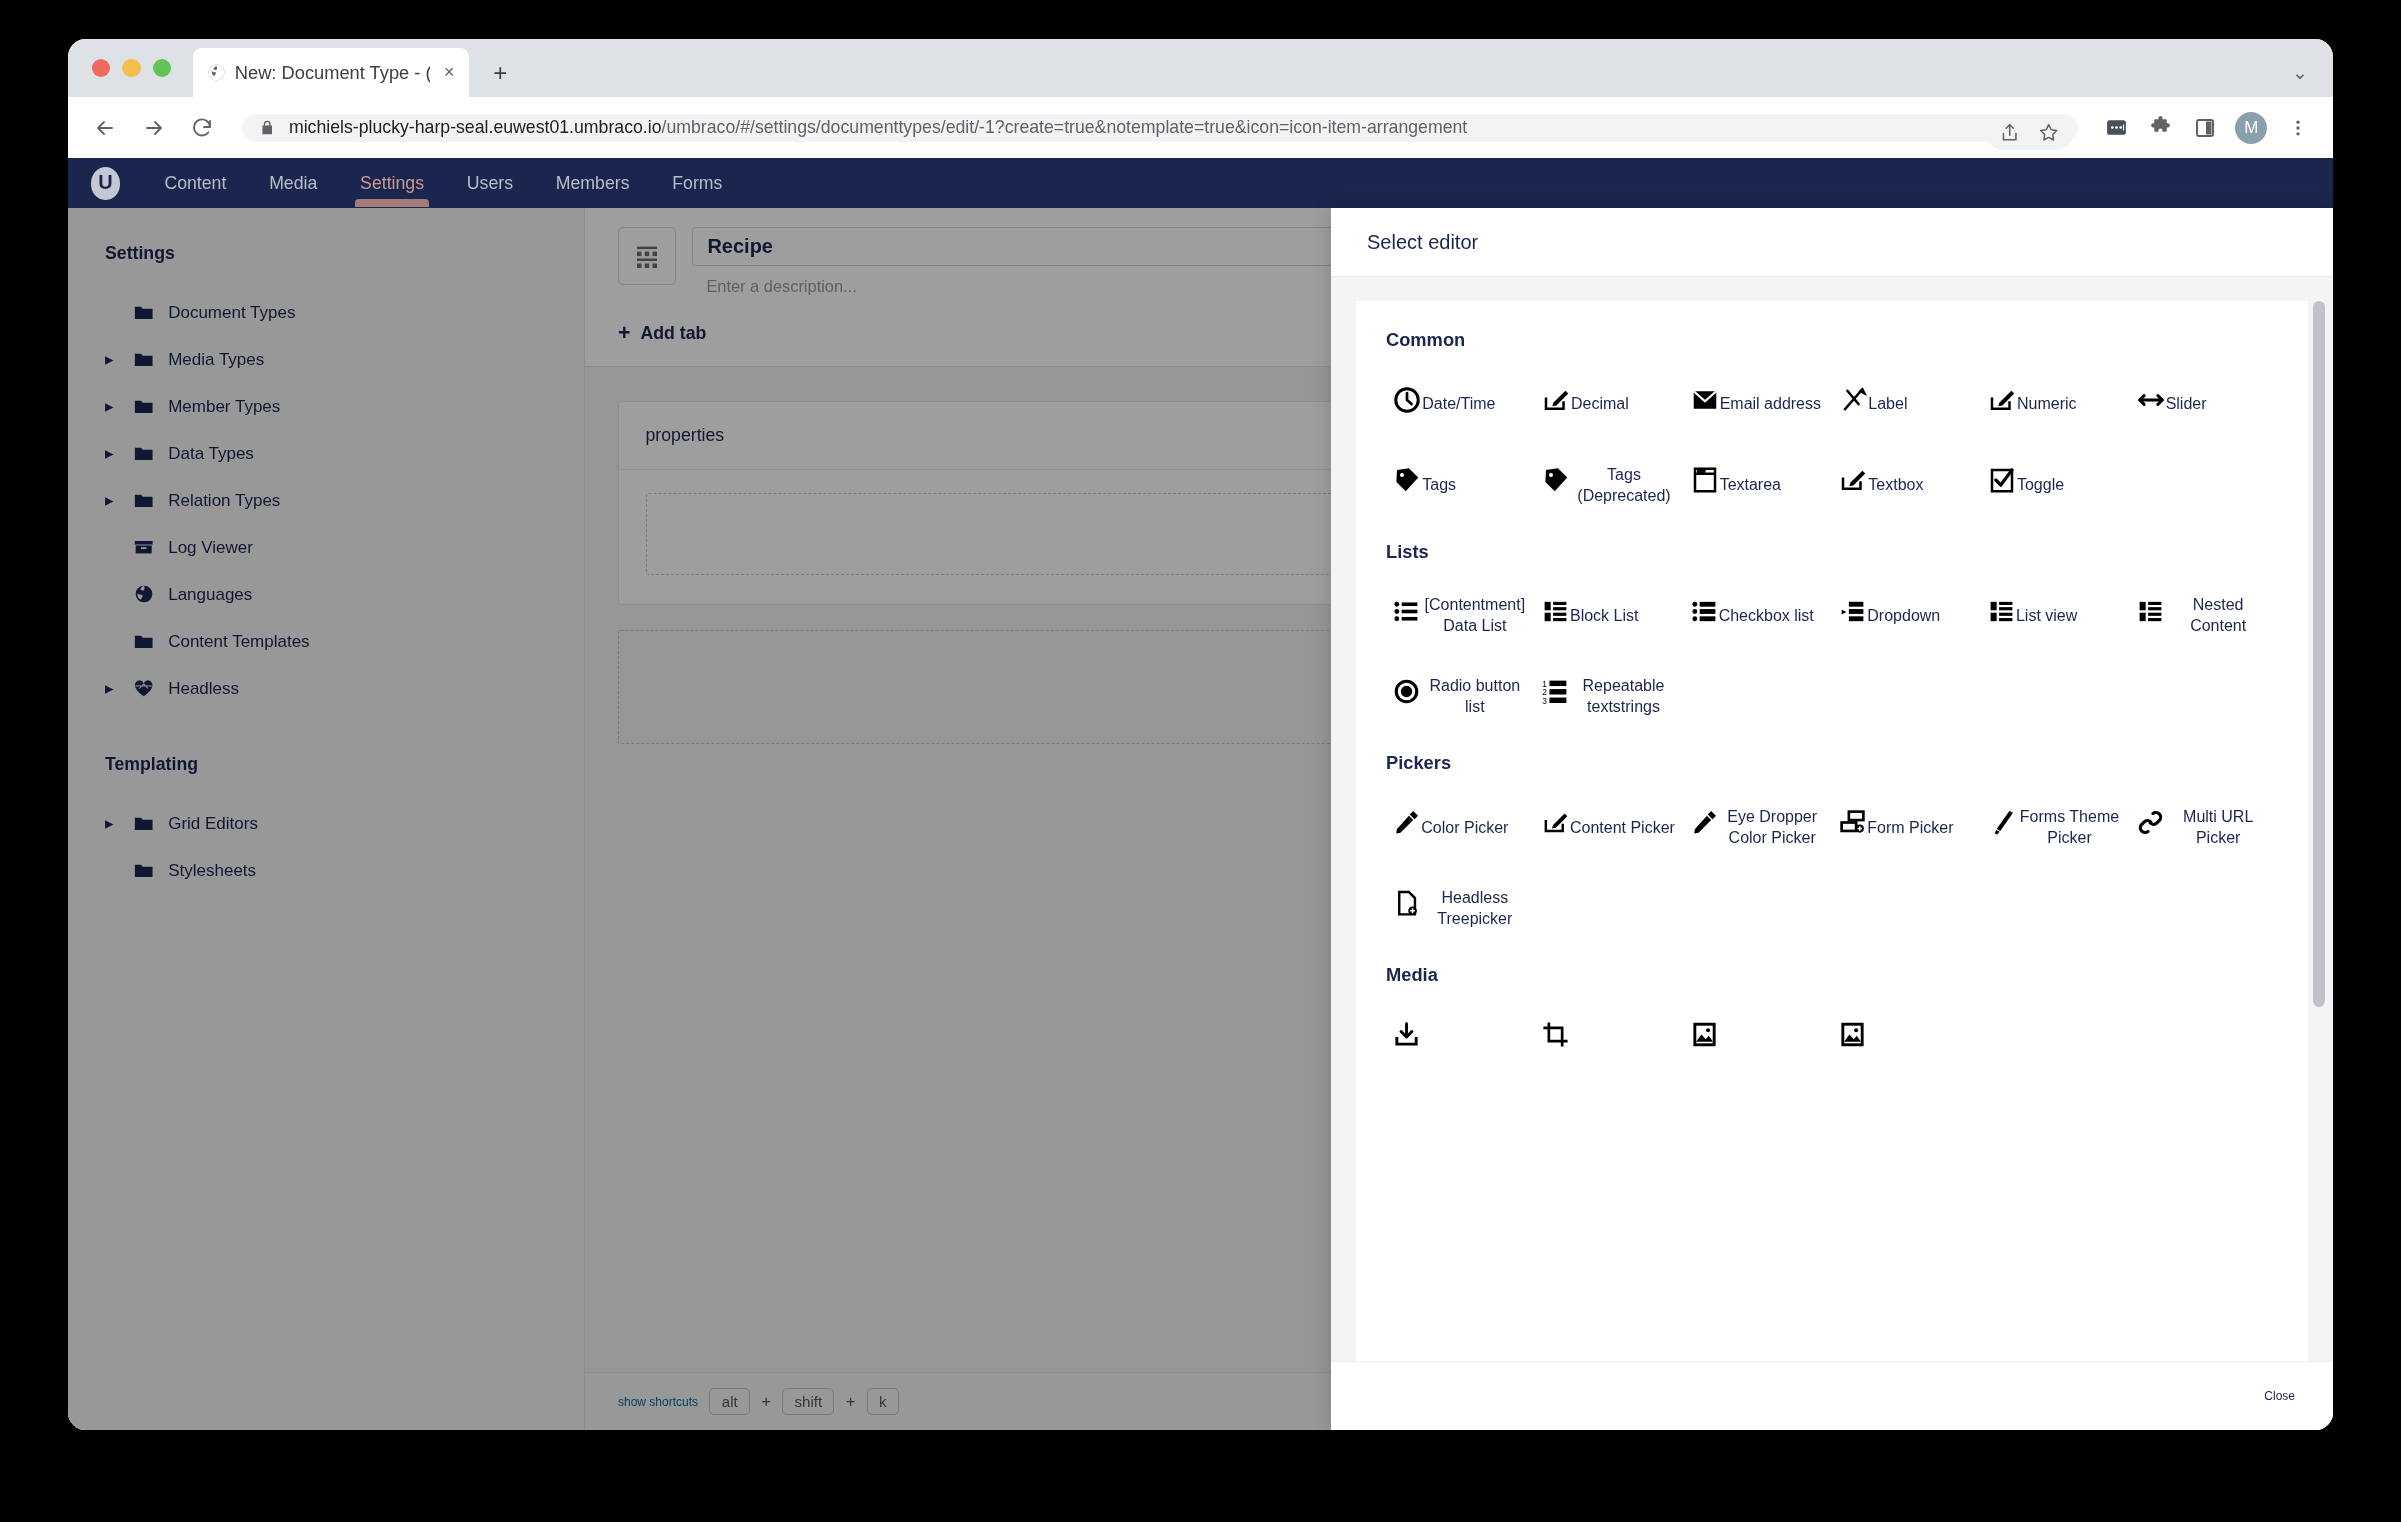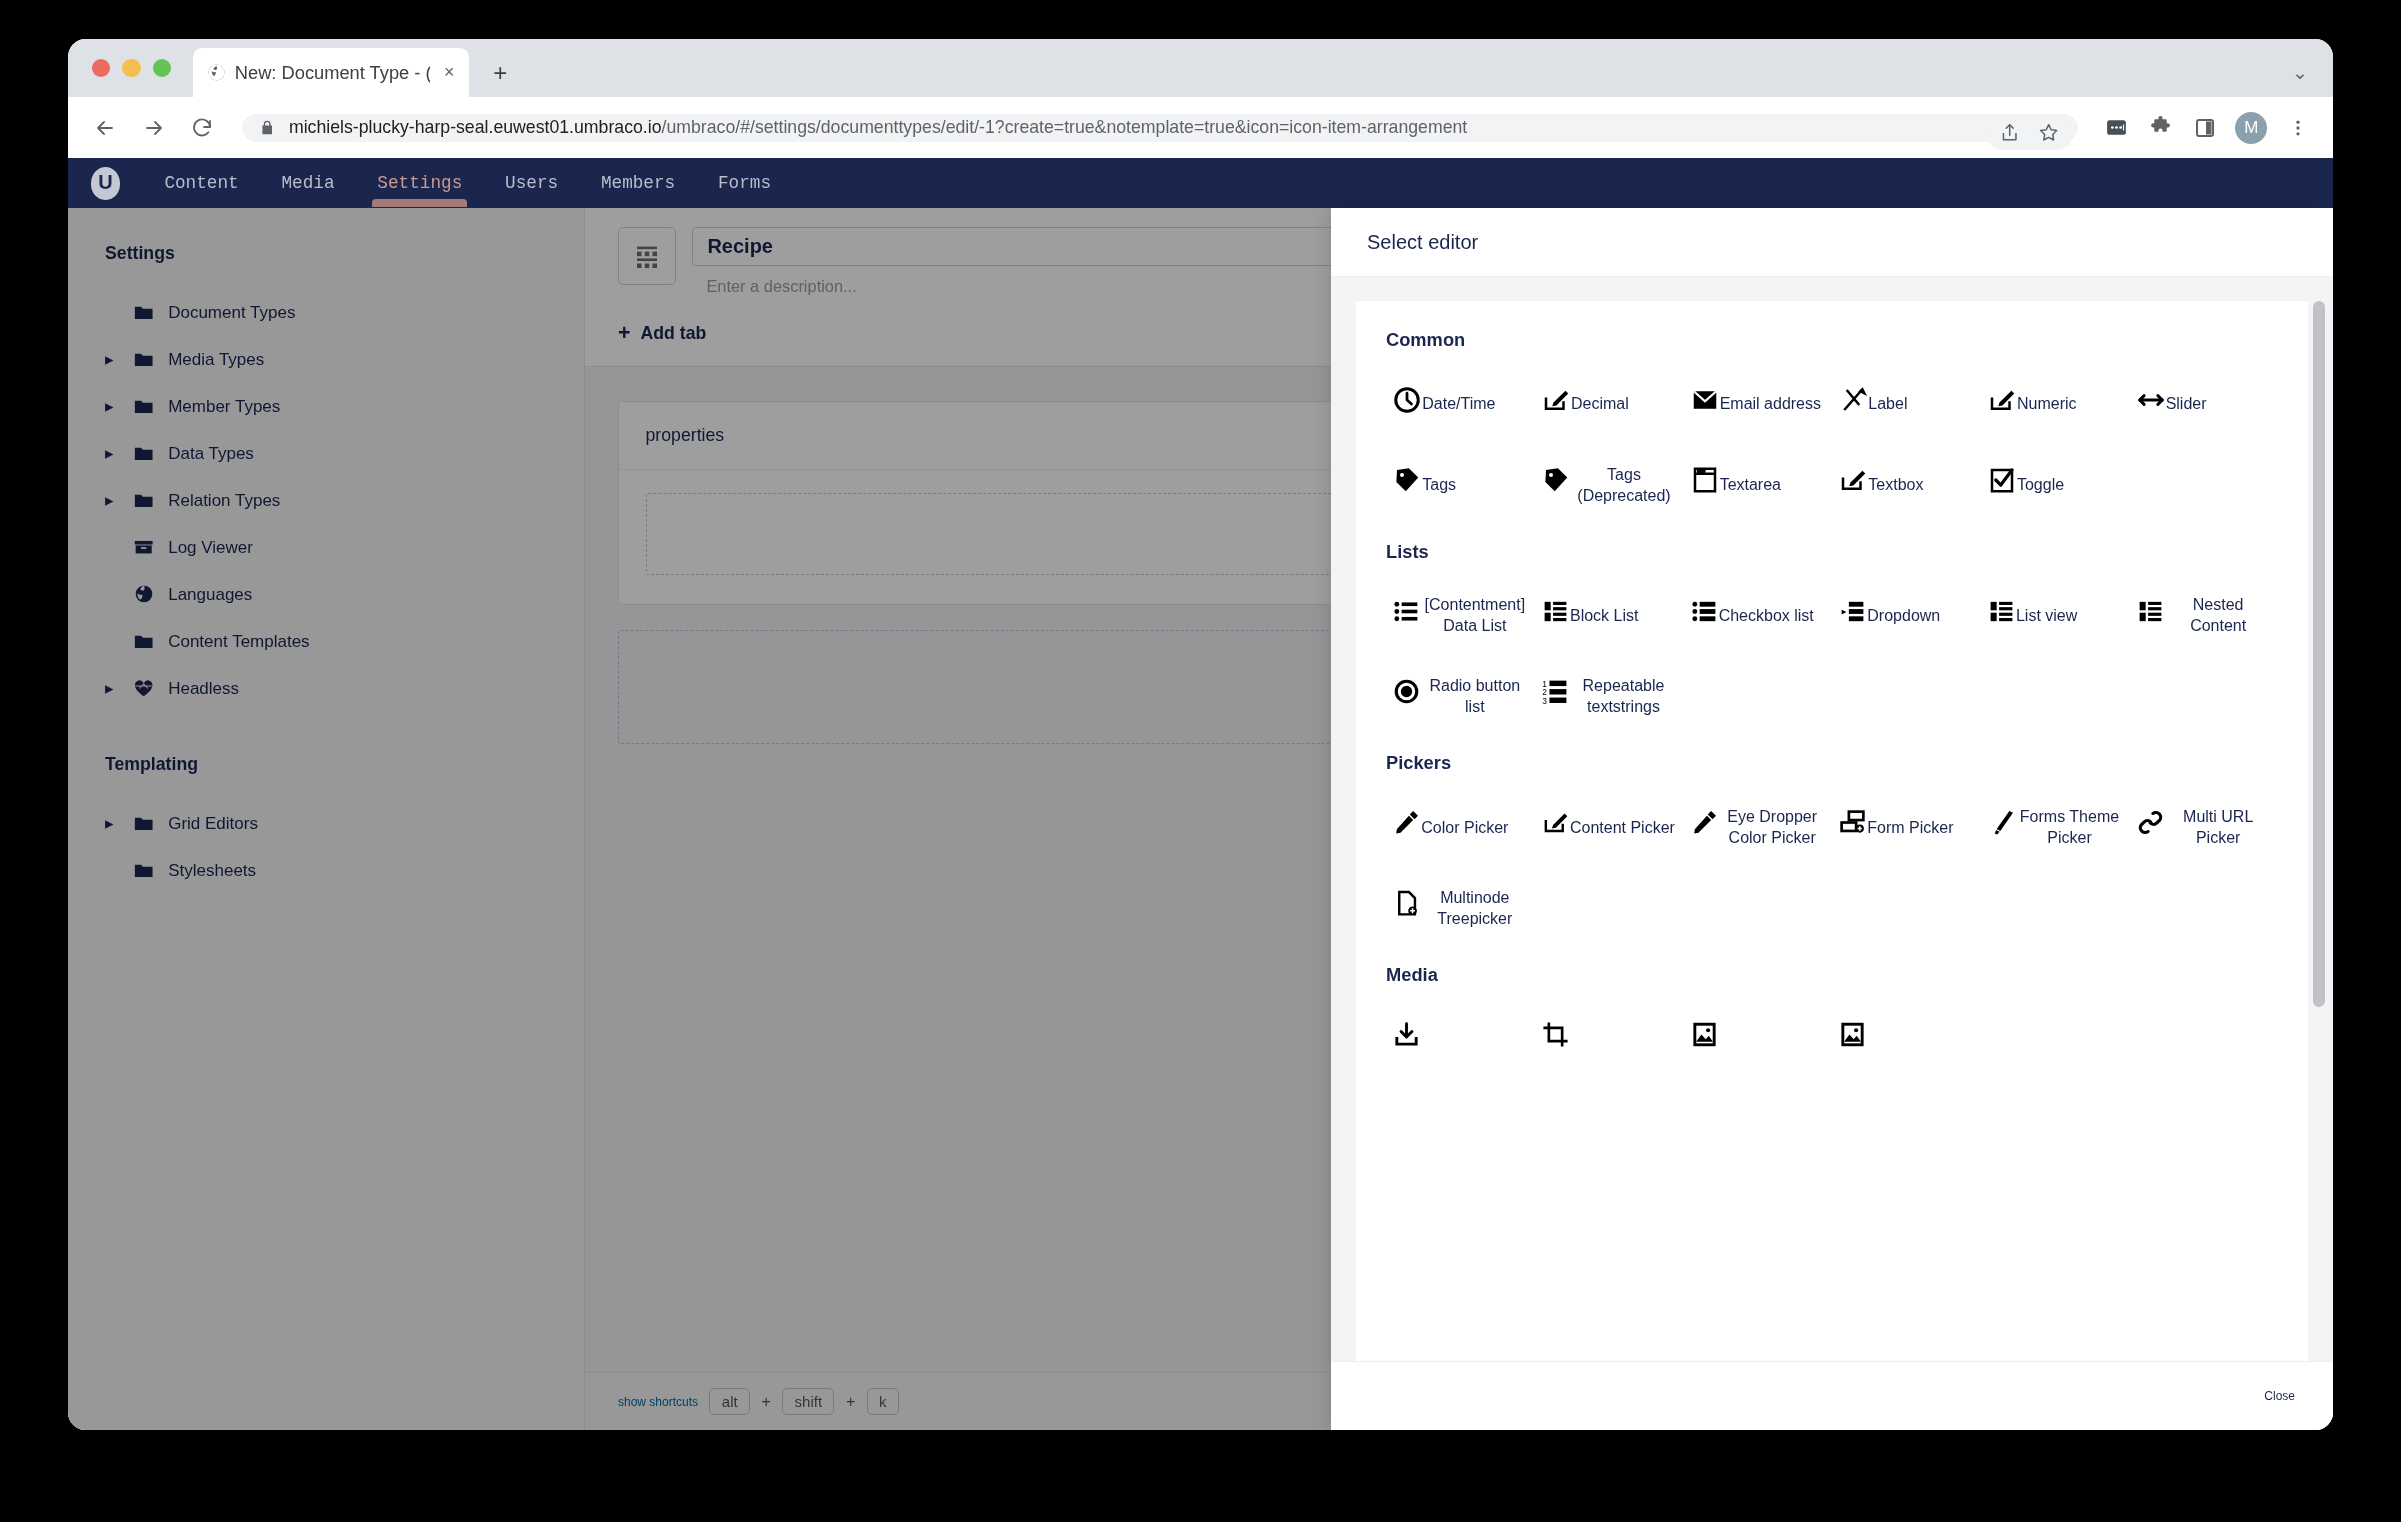--- a/index.html
+++ b/index.html
@@ -150,21 +150,20 @@
     color: #1b264f; font-size: 20px; font-weight: 600;
     line-height: 1; margin-top: -1.3px;
   }
   .umb-nav-item {
     color: #b9bdc9;
     font-size: 17.7px;
     padding: 0 21.4px;
     height: 48px;
     display: flex; align-items: center;
     position: relative;
-    font-family: Liberation Mono, monospace;
   }
   .umb-nav-item.active { color: #c89a94; }
   .umb-nav-item.active::after {
     content: "";
     position: absolute;
     left: 16.4px; right: 16.4px; bottom: 0;
     height: 7.6px;
     background: #a37b78;
     border-radius: 3.8px 3.8px 0 0;
   }
@@ -952,21 +951,21 @@
                 <span class="ed-label">Multi URL Picker</span>
               </div>
               <div class="ed-item">
                 <span class="ed-ico">
                     <svg width="29" height="29" viewBox="0 0 24 24" fill="none" stroke="currentColor" stroke-width="2">
                       <path d="M6 2.5h8l5 5V21H6z"></path>
                       <circle cx="17" cy="18" r="3.6" fill="currentColor" stroke="none"></circle>
                       <path d="M17 16v4M15 18h4" stroke="#fff" stroke-width="1.3"></path>
                     </svg>
                   </span>
-                <span class="ed-label">Multinode Treepicker</span>
+                <span class="ed-label">Headless Treepicker</span>
               </div>
             </div>
           </div>
 
           <div class="sec">
             <div class="sec-title">Media</div>
             <div class="grid">
               <div class="ed-item">
                 <span class="ed-ico">
                     <svg width="29" height="29" viewBox="0 0 24 24" fill="none" stroke="currentColor" stroke-width="2.4">

